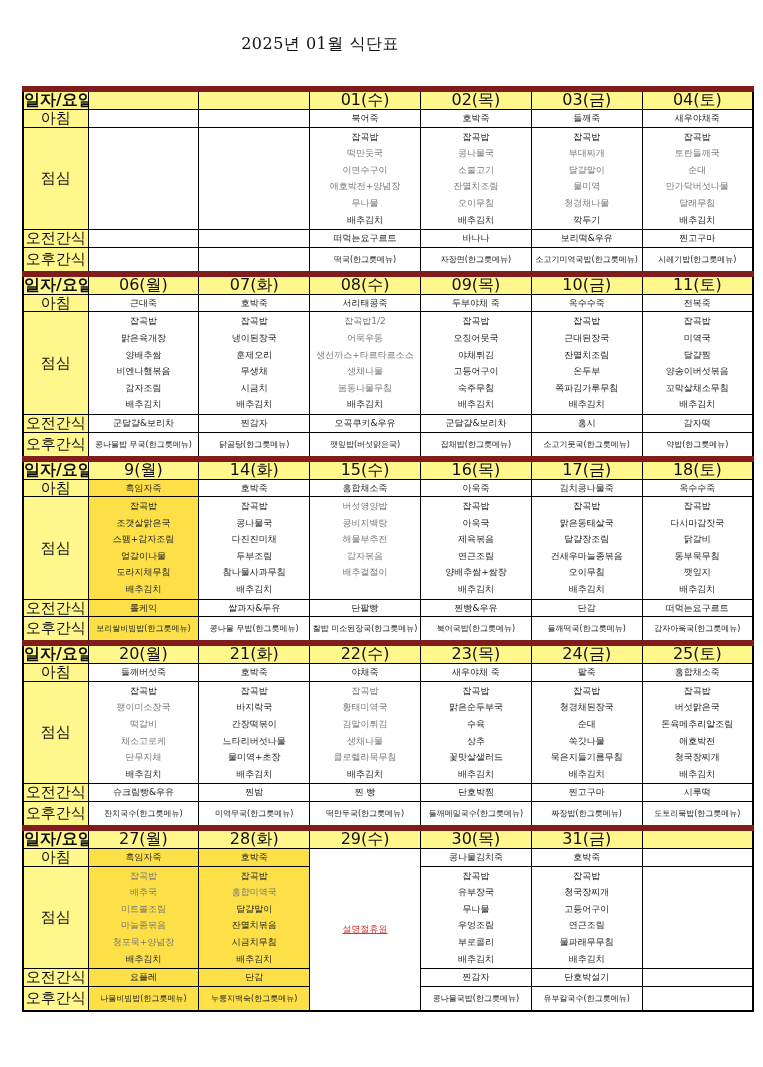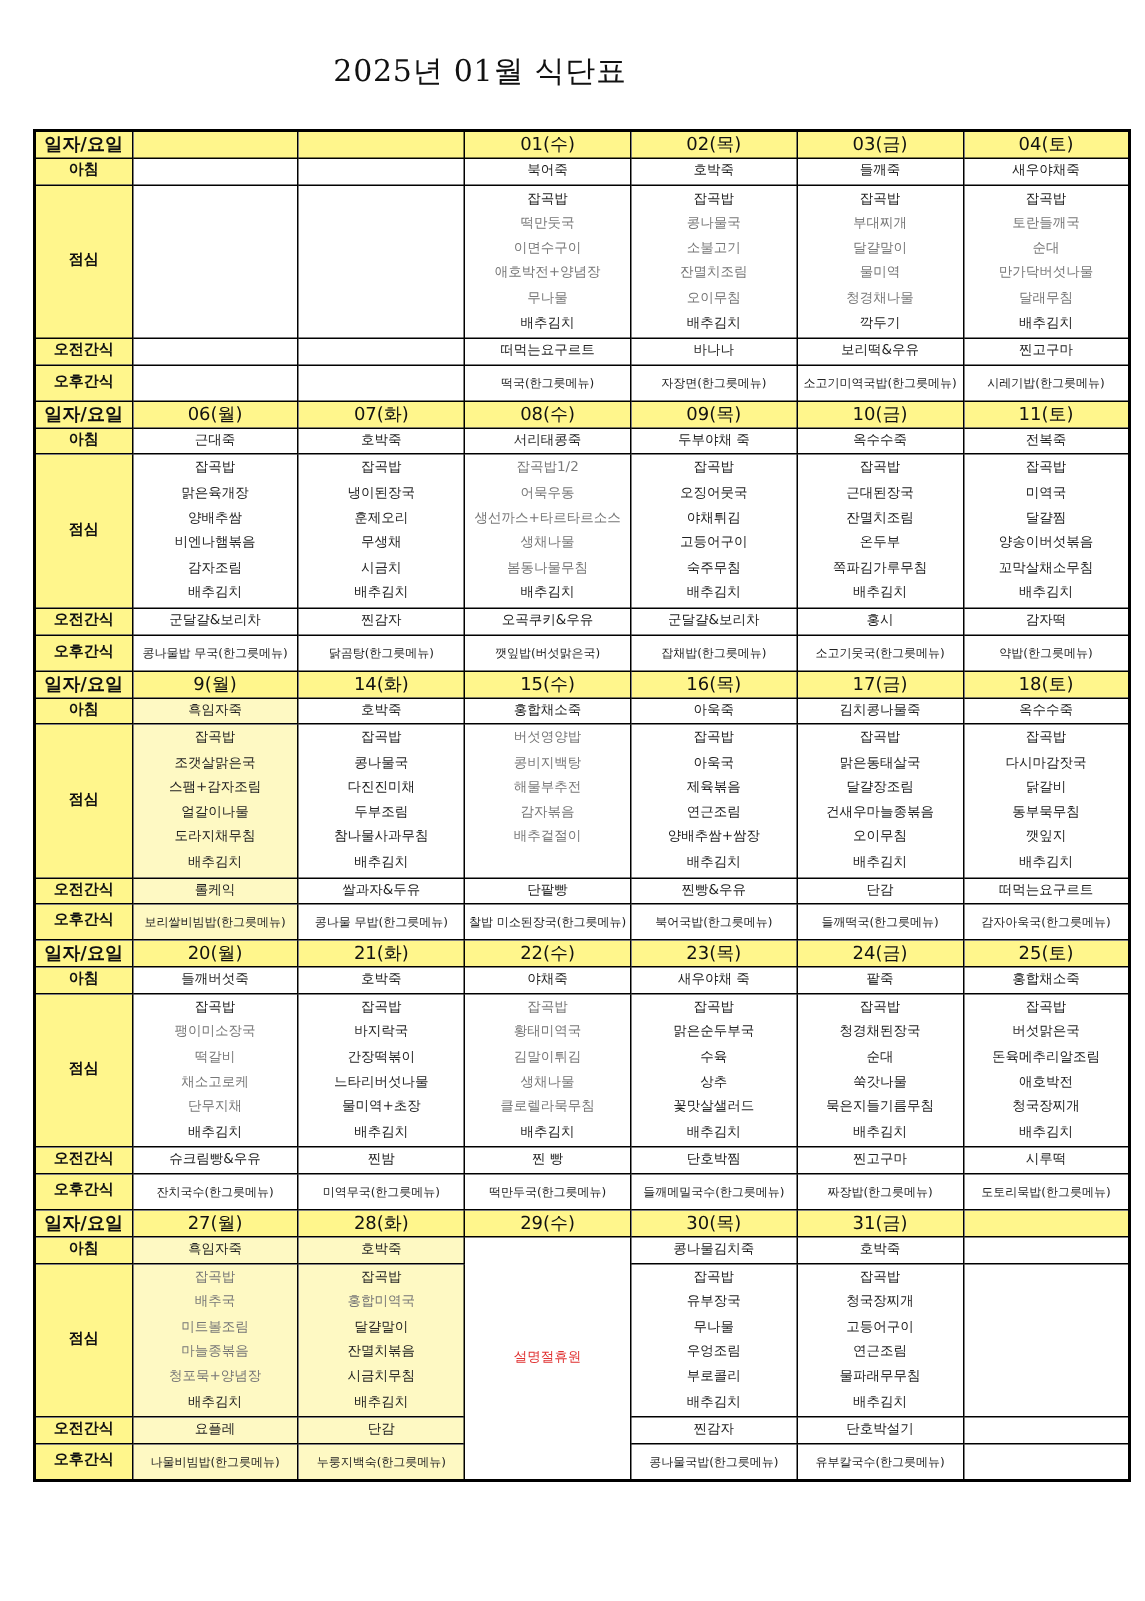--- a/index.html
+++ b/index.html
@@ -1,31 +1,31 @@
 <!DOCTYPE html>
 <html><head>
 <meta charset="utf-8">
 <style>
   html, body { margin:0; padding:0; background:#fff; }
   body { width:763px; height:1067px; position:relative; font-family:"DejaVu Sans", sans-serif; color:#222; }
-  .title { position:absolute; top:34px; left:0; width:640px; text-align:center; font-family:"DejaVu Serif", serif; font-size:20px; color:#111; letter-spacing:0.5px; }
+  .title { position:absolute; top:34px; left:0; width:640px; text-align:center; font-family:"DejaVu Serif", serif; font-size:16px; color:#111; letter-spacing:0.5px; }
   .author { position:absolute; top:85px; right:36px; font-size:9px; color:#222; }
   .menu { position:absolute; top:86px; left:22px; width:732px; border-collapse:collapse; table-layout:fixed; border:2px solid #000; }
   .menu td { border:1px solid #000; font-size:9px; text-align:center; padding:0; line-height:16.6px; height:16.6px; overflow:hidden; white-space:nowrap; }
   .menu col.lab { width:65px; }
-  .menu td.lab { background:#fff68c; font-weight:bold; font-size:10px; color:#111; }
-  .menu tr.hdr td { background:#fff68c; font-size:12px; color:#111; border-top:1px solid #7f1d1d; height:17px; }
+  .menu td.lab { background:#fff68c; font-weight:normal; font-size:15px; color:#111; }
+  .menu tr.hdr td { background:#fff68c; font-size:16px; color:#111; border-top:6px solid #7f1d1d; height:17px; }
   .menu tr.hdr td.lab { font-weight:bold; }
-  .menu td.pink { background:#fef9c3; }
+  .menu td.pink { background:#fde047; }
   .menu td.lunch { line-height:16.6px; padding:1px 0; vertical-align:top; }
   .menu td.lunch div { height:16.6px; line-height:16.6px; }
   .menu td.snack2 { font-size:8px; line-height:11px; height:23px; white-space:normal; }
   .g { color:#777; }
   .d { color:#222; }
-  .holiday { color:#e03030; font-size:11px; vertical-align:middle; }
+  .holiday { color:#e03030; font-size:11px; vertical-align:middle;text-decoration:underline; }
 </style>
 </head>
 <body>
 
 <div class="title">2025년 01월 식단표</div>
 <div class="author">이루리 영양사</div>
 
 <table class="menu">
   <colgroup>
     <col class="lab">

